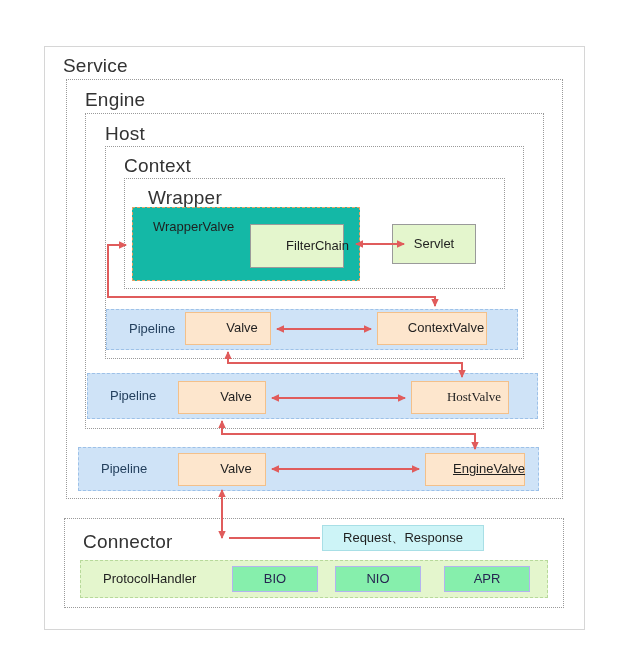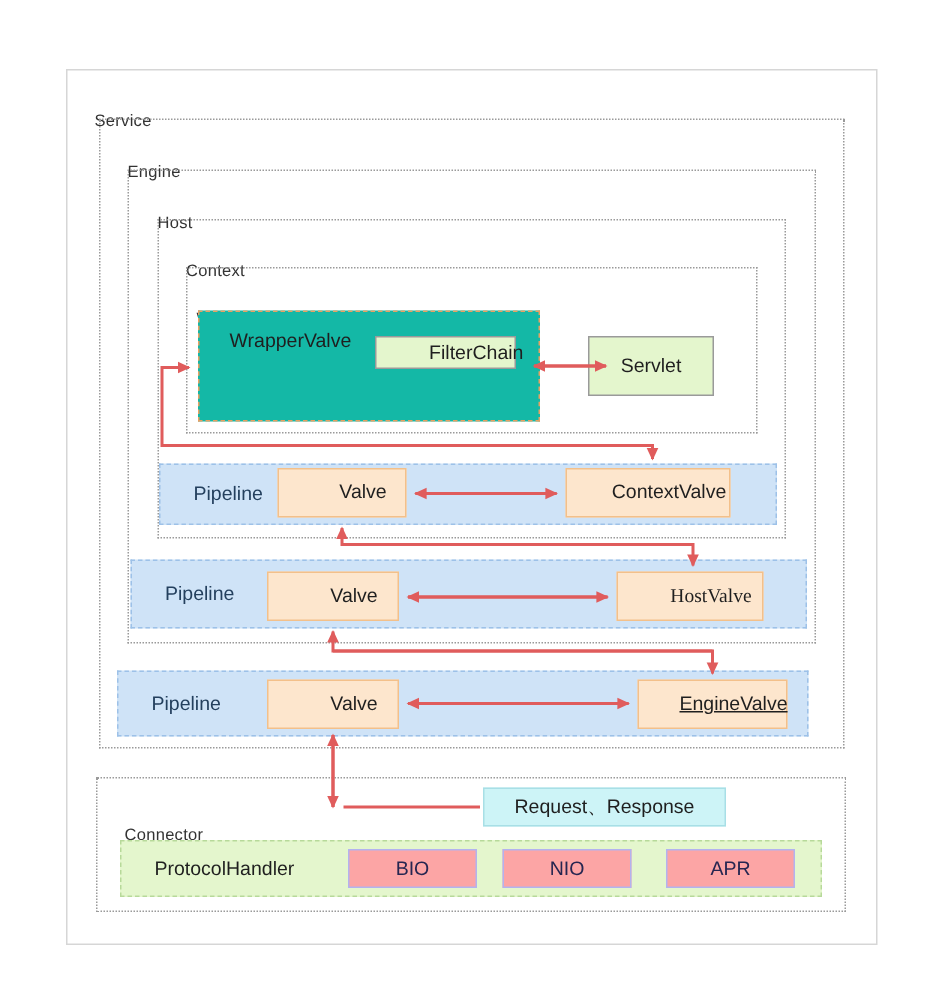--- a/index.html
+++ b/index.html
@@ -8,22 +8,22 @@
     font-family:"Liberation Sans","DejaVu Sans",sans-serif;
     color:#2b2b2b;
   }
   #canvas{position:absolute;left:0;top:0;width:617px;height:665px;}
 
   
   .frame{position:absolute;box-sizing:border-box;}
   .frame-solid{border:1px solid #d6d6d6;background:#ffffff;}
   .frame-dotted{border:1px dotted #9a9a9a;background:transparent;}
   .frame-label{
-    position:absolute;font-size:11px;color:#333333;
-    letter-spacing:.2px;white-space:nowrap;line-height:1;margin-top:20px;
+    position:absolute;font-size:19px;color:#333333;
+    letter-spacing:.2px;white-space:nowrap;line-height:1;
   }
 
   
   .node{
     position:absolute;box-sizing:border-box;display:flex;
     align-items:center;justify-content:center;
     font-size:13px;line-height:1.1;white-space:nowrap;
     color:#1f1f1f;
   }
   .n-wrapvalve{
@@ -36,21 +36,21 @@
     background:#cfe3f7;border:1px dashed #9dc1e8;
     align-items:center;justify-content:flex-start;padding-left:22px;
     color:#24405e;
   }
   .n-valve{background:#fde6cd;border:1px solid #f3c08a;padding-left:28px;}
   .n-cyan{background:#cdf4f7;border:1px solid #a8dfe6;}
   .n-protocol{
     background:#e4f6cd;border:1px dashed #b7d99a;
     align-items:center;justify-content:flex-start;padding-left:22px;
   }
-  .n-purple{background:#fca5a5;border:1px solid #b3b3ef;color:#262651;}
+  .n-purple{background:#86efac;border:1px solid #b3b3ef;color:#262651;}
 
   
   #arrows{position:absolute;left:0;top:0;width:617px;height:665px;
           pointer-events:none;}
 </style>
 </head>
 <body>
 
 <div id="canvas">
 
@@ -60,30 +60,30 @@
   <div class="frame frame-dotted" style="left:66px;top:79px;width:497px;height:420px;"></div>
   <div class="frame-label" style="left:85px;top:90px;">Engine</div>
 
   <div class="frame frame-dotted" style="left:85px;top:113px;width:459px;height:316px;"></div>
   <div class="frame-label" style="left:105px;top:124px;">Host</div>
 
   <div class="frame frame-dotted" style="left:105px;top:146px;width:419px;height:213px;"></div>
   <div class="frame-label" style="left:124px;top:156px;">Context</div>
 
   <div class="frame frame-dotted" style="left:124px;top:178px;width:381px;height:111px;"></div>
-  <div class="frame-label" style="left:131px;top:188px;">Wrapper</div>
+  <div class="frame-label" style="left:148px;top:188px;">Wrapper</div>
 
   <div class="frame frame-dotted" style="left:64px;top:518px;width:500px;height:90px;"></div>
   <div class="frame-label" style="left:83px;top:532px;">Connector</div>
 
   <div class="node n-wrapvalve" style="left:132px;top:207px;width:228px;height:74px;">
     <span>WrapperValve</span>
   </div>
 
-  <div class="node n-green" style="left:250px;top:224px;width:94px;height:22px;padding-left:41px;">
+  <div class="node n-green" style="left:250px;top:224px;width:94px;height:44px;padding-left:41px;">
     <span>FilterChain</span>
   </div>
 
   <div class="node n-green" style="left:392px;top:224px;width:84px;height:40px;">
     <span>Servlet</span>
   </div>
 
   <div class="node n-pipeline" style="left:106px;top:309px;width:412px;height:41px;">
     <span>Pipeline</span>
   </div>

